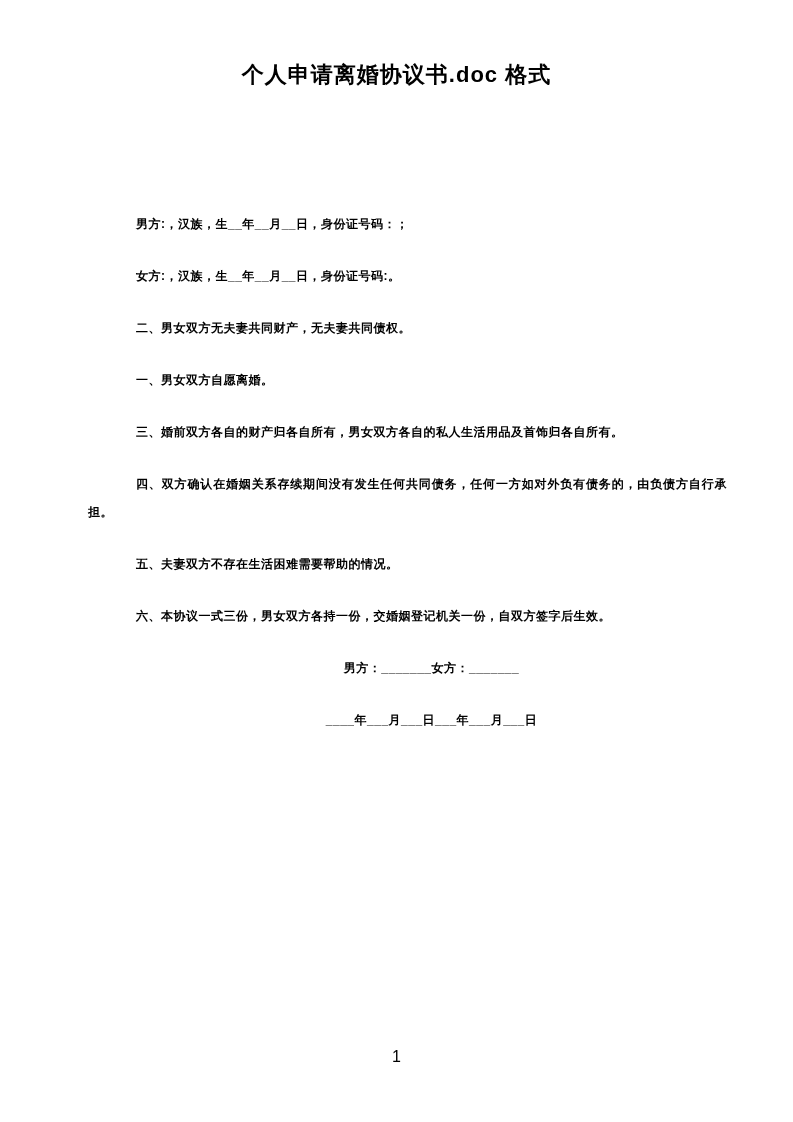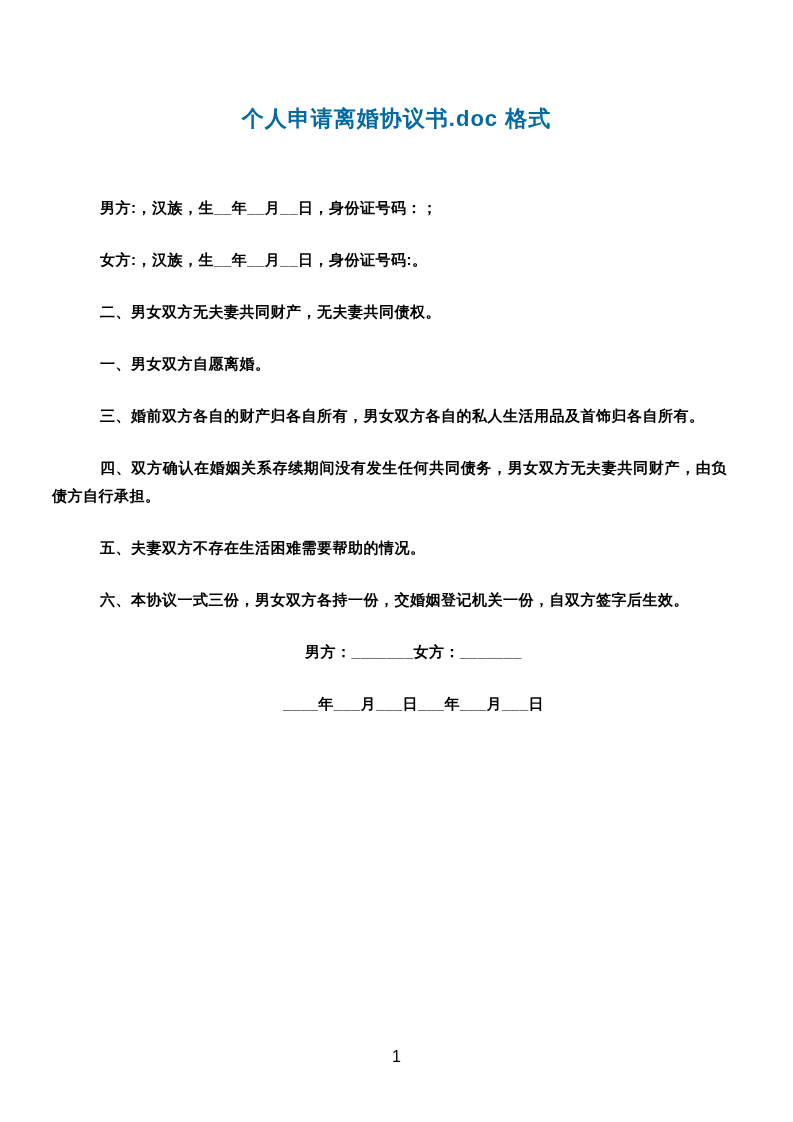--- a/index.html
+++ b/index.html
@@ -12,32 +12,32 @@
     width: 793px;
     height: 1122px;
     background: #ffffff;
     color: #000000;
     font-family: "Liberation Sans", "DejaVu Sans", sans-serif;
     overflow: hidden;
     box-sizing: border-box;
   }
   .doc-title {
     margin: 0;
-    padding-top: 104px;
+    padding-top: 60px;
     text-align: center;
     font-size: 22px;
     font-weight: bold;
     line-height: 30px;
     letter-spacing: 1px;
-    color: #0369a1;
+    color: #000000;
   }
   .doc-content {
-    margin-top: 60px;
-    padding: 0 66px 0 52px;
-    font-size: 15px;
+    margin-top: 120px;
+    padding: 0 66px 0 88px;
+    font-size: 12px;
     font-weight: 600;
     line-height: 28px;
     text-align: justify;
     letter-spacing: 0.5px;
   }
   .doc-content p {
     margin: 0 0 24px 0;
     text-indent: 48px;
   }
   .doc-content p.no-justify {
@@ -60,21 +60,21 @@
 <div class="page">
 
   <h1 class="doc-title">个人申请离婚协议书.doc 格式</h1>
 
   <div class="doc-content">
     <p>男方:，汉族，生__年__月__日，身份证号码：；</p>
     <p>女方:，汉族，生__年__月__日，身份证号码:。</p>
     <p>二、男女双方无夫妻共同财产，无夫妻共同债权。</p>
     <p>一、男女双方自愿离婚。</p>
     <p>三、婚前双方各自的财产归各自所有，男女双方各自的私人生活用品及首饰归各自所有。</p>
-    <p>四、双方确认在婚姻关系存续期间没有发生任何共同债务，男女双方无夫妻共同财产，由负债方自行承担。</p>
+    <p>四、双方确认在婚姻关系存续期间没有发生任何共同债务，任何一方如对外负有债务的，由负债方自行承担。</p>
     <p>五、夫妻双方不存在生活困难需要帮助的情况。</p>
     <p>六、本协议一式三份，男女双方各持一份，交婚姻登记机关一份，自双方签字后生效。</p>
     <p class="no-justify">男方：_______女方：_______</p>
     <p class="no-justify">____年___月___日___年___月___日</p>
   </div>
 
   <div class="page-number">1</div>
 
 </div>
 

